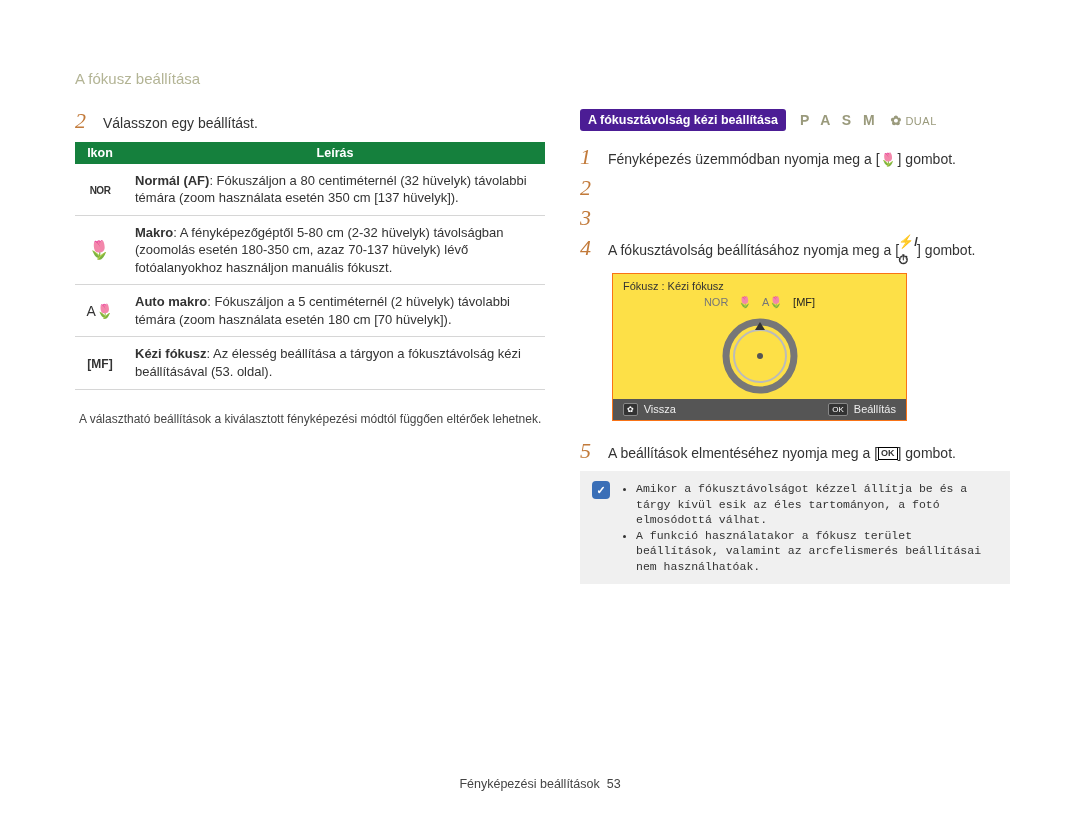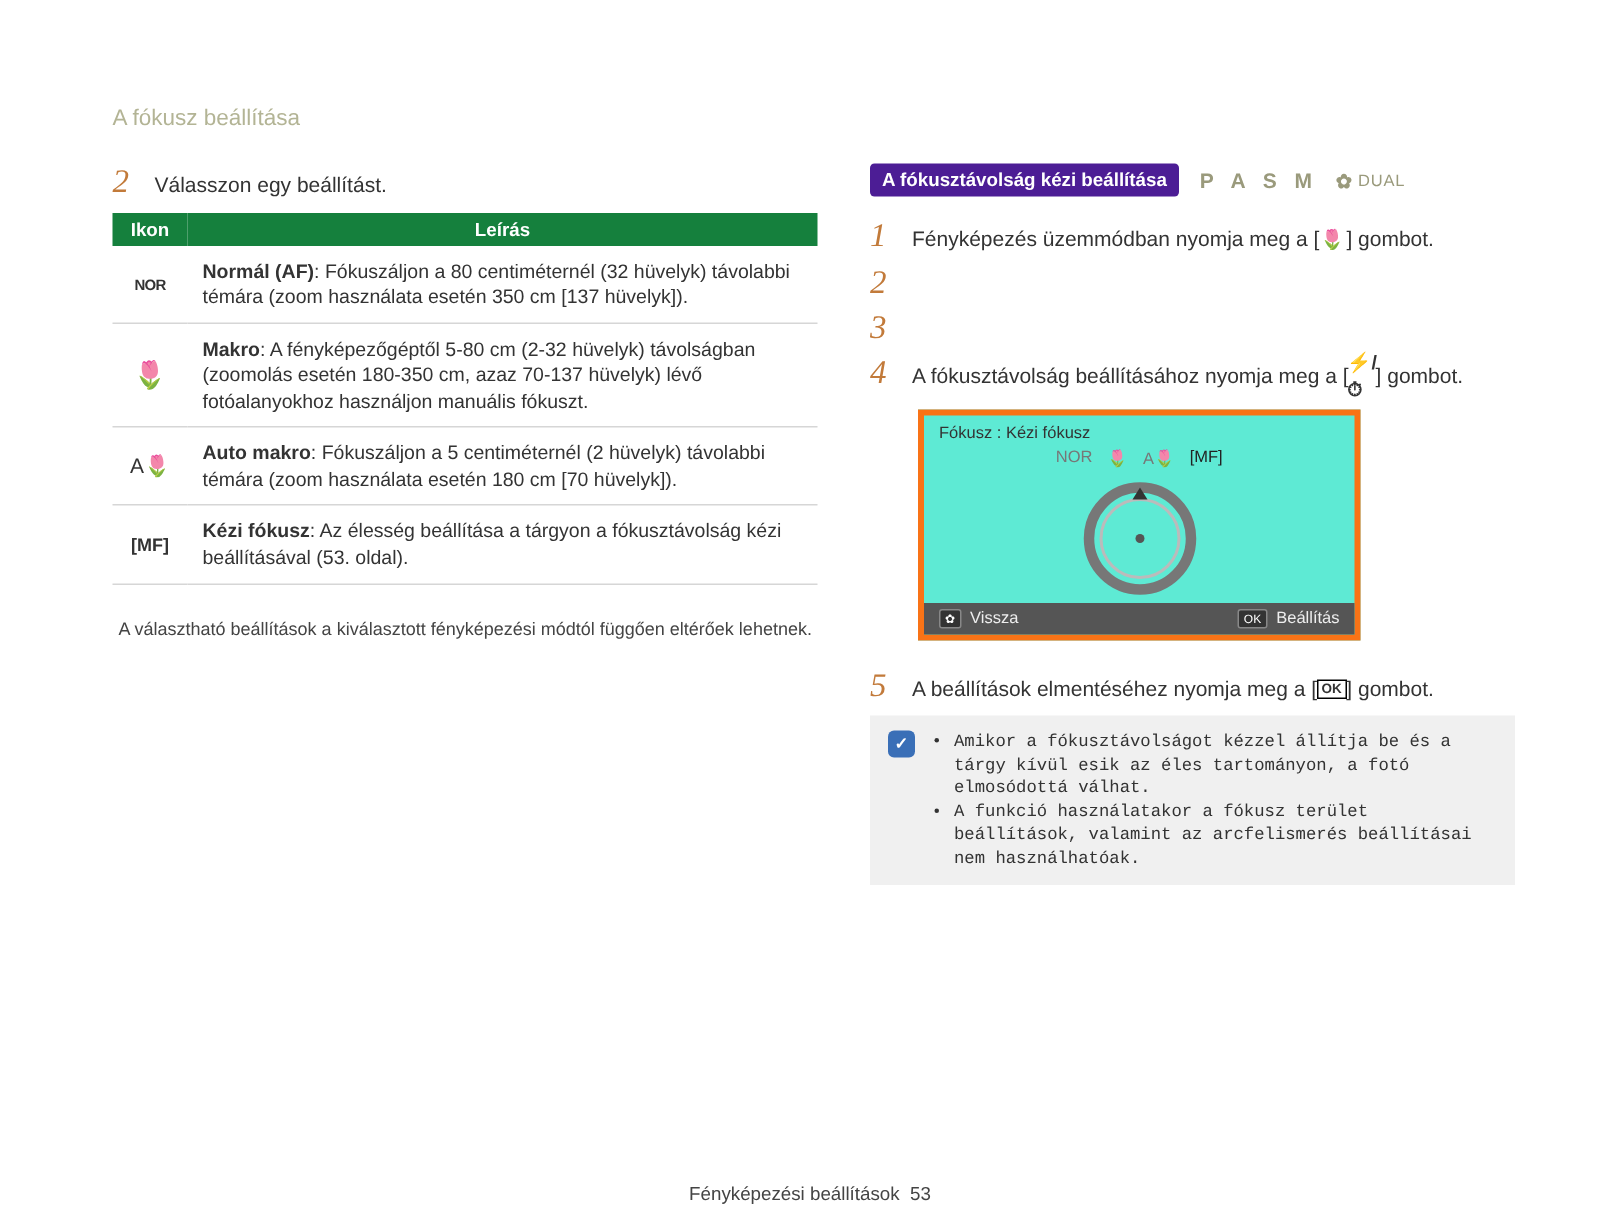--- a/index.html
+++ b/index.html
@@ -105,23 +105,23 @@
   }
   .mode-letters {
     color: #9a9a7c;
     font-size: 14px;
     letter-spacing: 4px;
     font-weight: bold;
   }
   .mode-letters .dual { font-size: 11px; letter-spacing: 0.5px; font-weight: normal; vertical-align: middle; }
 
   .camera-display {
-    border: 4px solid #f97316;
+    border: 1px solid #f97316;
     width: 295px;
-    background: #5eead4;
+    background: #fde047;
     margin: 12px 0 18px 32px;
   }
   .cam-top {
     font-size: 11px;
     padding: 6px 10px 2px 10px;
     color: #333;
   }
   .cam-icons {
     display: flex;
     justify-content: center;
@@ -175,21 +175,21 @@
     align-items: center;
     justify-content: center;
     font-weight: bold;
     font-size: 11px;
     flex-shrink: 0;
   }
   .info-list { list-style: disc; padding-left: 16px; font-family: Liberation Mono, monospace; }
 
   .footer {
     position: absolute;
-    bottom: 12px;
+    bottom: 24px;
     width: 100%;
     text-align: center;
     font-size: 12.5px;
     color: #444;
   }
 
   
   .ico-nor { font-size: 10px; font-weight: bold; letter-spacing: -0.5px; }
   .ico-tulip { font-size: 18px; color:#000; }
   .ico-mf { font-size: 12px; font-weight: bold; }

